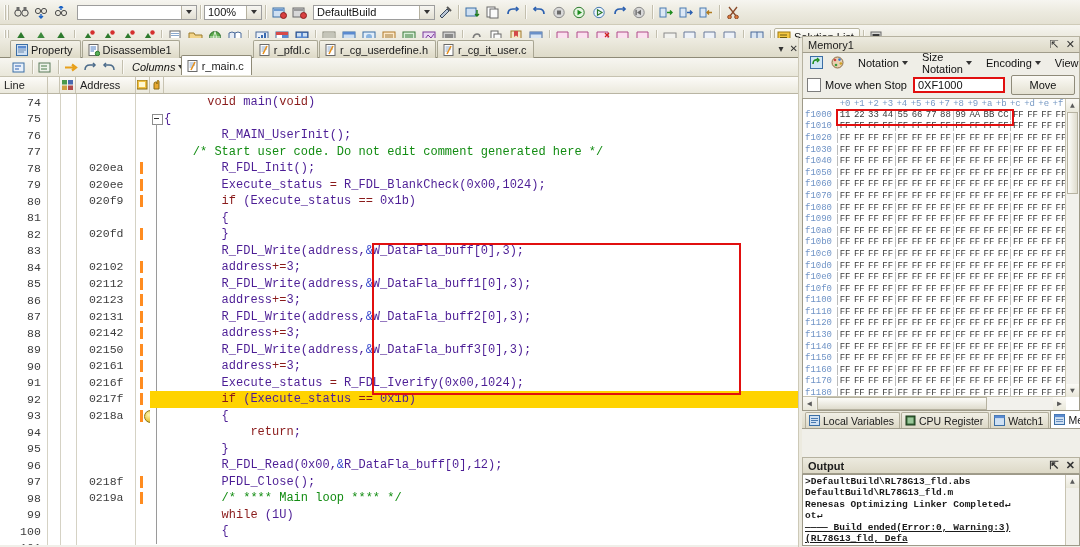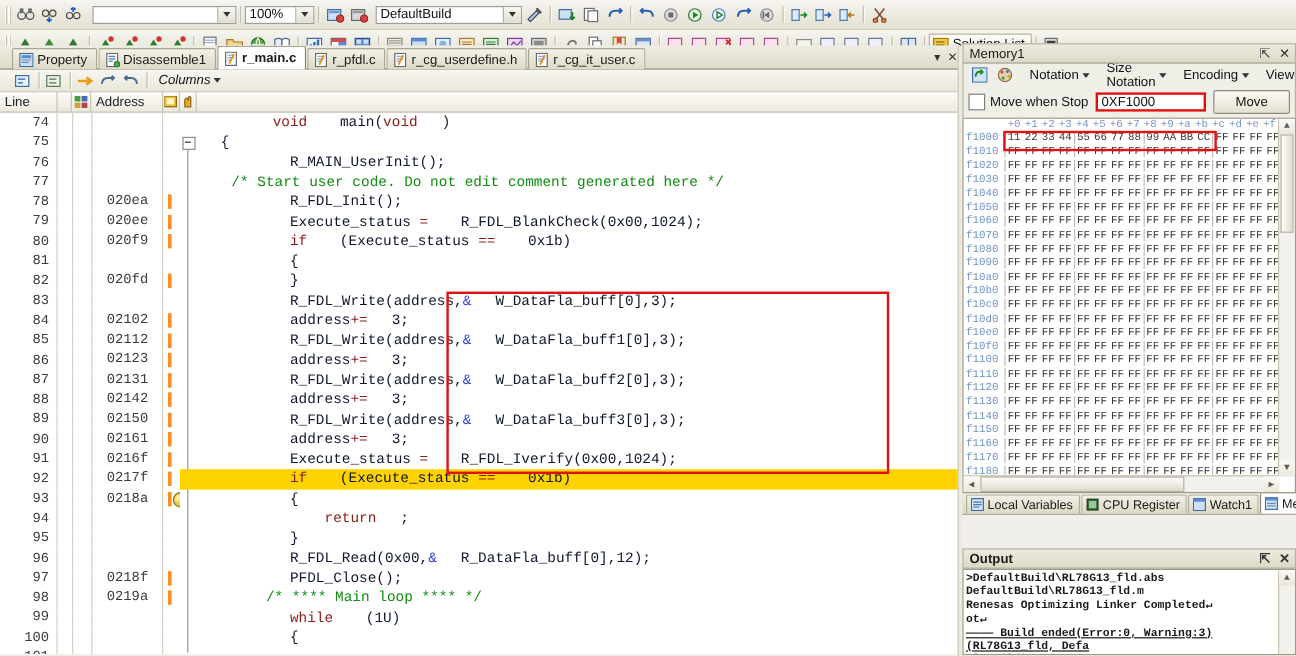--- a/index.html
+++ b/index.html
@@ -46,21 +46,21 @@
     background:linear-gradient(to bottom,#eeece2,#dedbc9);
     border-bottom:1px solid #8e8a77;position:relative;padding-left:10px;box-sizing:border-box;
   }
   .tab{
     height:17px;display:flex;align-items:center;padding:0 7px 0 5px;margin-right:1px;
     border:1px solid #a9a693;border-bottom:none;border-radius:2px 2px 0 0;
     background:linear-gradient(to bottom,#f3f1e8,#ddd9c6);
     font-size:11px;color:#1a1a1a;white-space:nowrap;position:relative;top:1px;
   }
   .tab.active{
-    background:#fff;height:19px;top:1px;border-color:#8e8a77;font-weight:bold;z-index:3;
+    background:#fff;height:19px;top:18px;border-color:#8e8a77;font-weight:normal;z-index:3;
   }
   .tab .ticon{width:12px;height:12px;margin-right:3px;display:block;}
   .tabstrip .tabs-right{position:absolute;right:2px;bottom:3px;display:flex;align-items:center;gap:6px;color:#333;font-size:10px;}
 
   .colbar{
     height:19px;display:flex;align-items:center;
     background:linear-gradient(to bottom,#f7f6f1,#e9e7da);
     border-bottom:1px solid #c6c2b0;padding-left:10px;box-sizing:border-box;
   }
   .colbar .cb{width:18px;height:16px;display:flex;align-items:center;justify-content:center;margin-right:1px;}
@@ -84,21 +84,21 @@
   .gl-mark .bar{position:absolute;left:4px;top:2px;width:3px;height:12px;background:#ff8c20;}
   .gl-mark .bp{position:absolute;left:8px;top:2px;width:11px;height:11px;border-radius:50%;
       background:radial-gradient(circle at 35% 35%,#fff6b0,#e8c53a 60%,#a88b16);border:1px solid #8a7312;}
   .gl-mark .bp:after{content:"";position:absolute;right:-2px;top:-2px;width:5px;height:5px;border-radius:50%;background:#e33;}
 
   .codearea{position:relative;flex:1;background:#fff;overflow:hidden;}
   .cline{height:16.5px;line-height:16.5px;font-family:"Liberation Mono",monospace;font-size:12px;white-space:pre;color:#000;}
   .cline.hl{background:#ffd300;}
   .kw{color:#8a1b1b;}
   .cm{color:#128c12;}
-  .id{color:#0f172a;padding-left:20px;}
+  .id{color:#4c1d95;}
   .amp{color:#3344cc;}
   .foldcol{position:absolute;left:0;top:0;bottom:0;width:14px;}
   .foldbox{position:absolute;width:9px;height:9px;border:1px solid #8d8d8d;background:#fff;left:2px;}
   .foldbox:before{content:"";position:absolute;left:1px;top:3px;width:5px;height:1px;background:#333;}
   .foldline{position:absolute;left:6px;width:1px;background:#9a9a9a;}
   .redbox{position:absolute;border:2px solid #e10f0f;pointer-events:none;}
 
   
   .dock{position:absolute;left:802px;top:36px;width:278px;height:511px;background:#f0efe9;}
   .panel-title{

